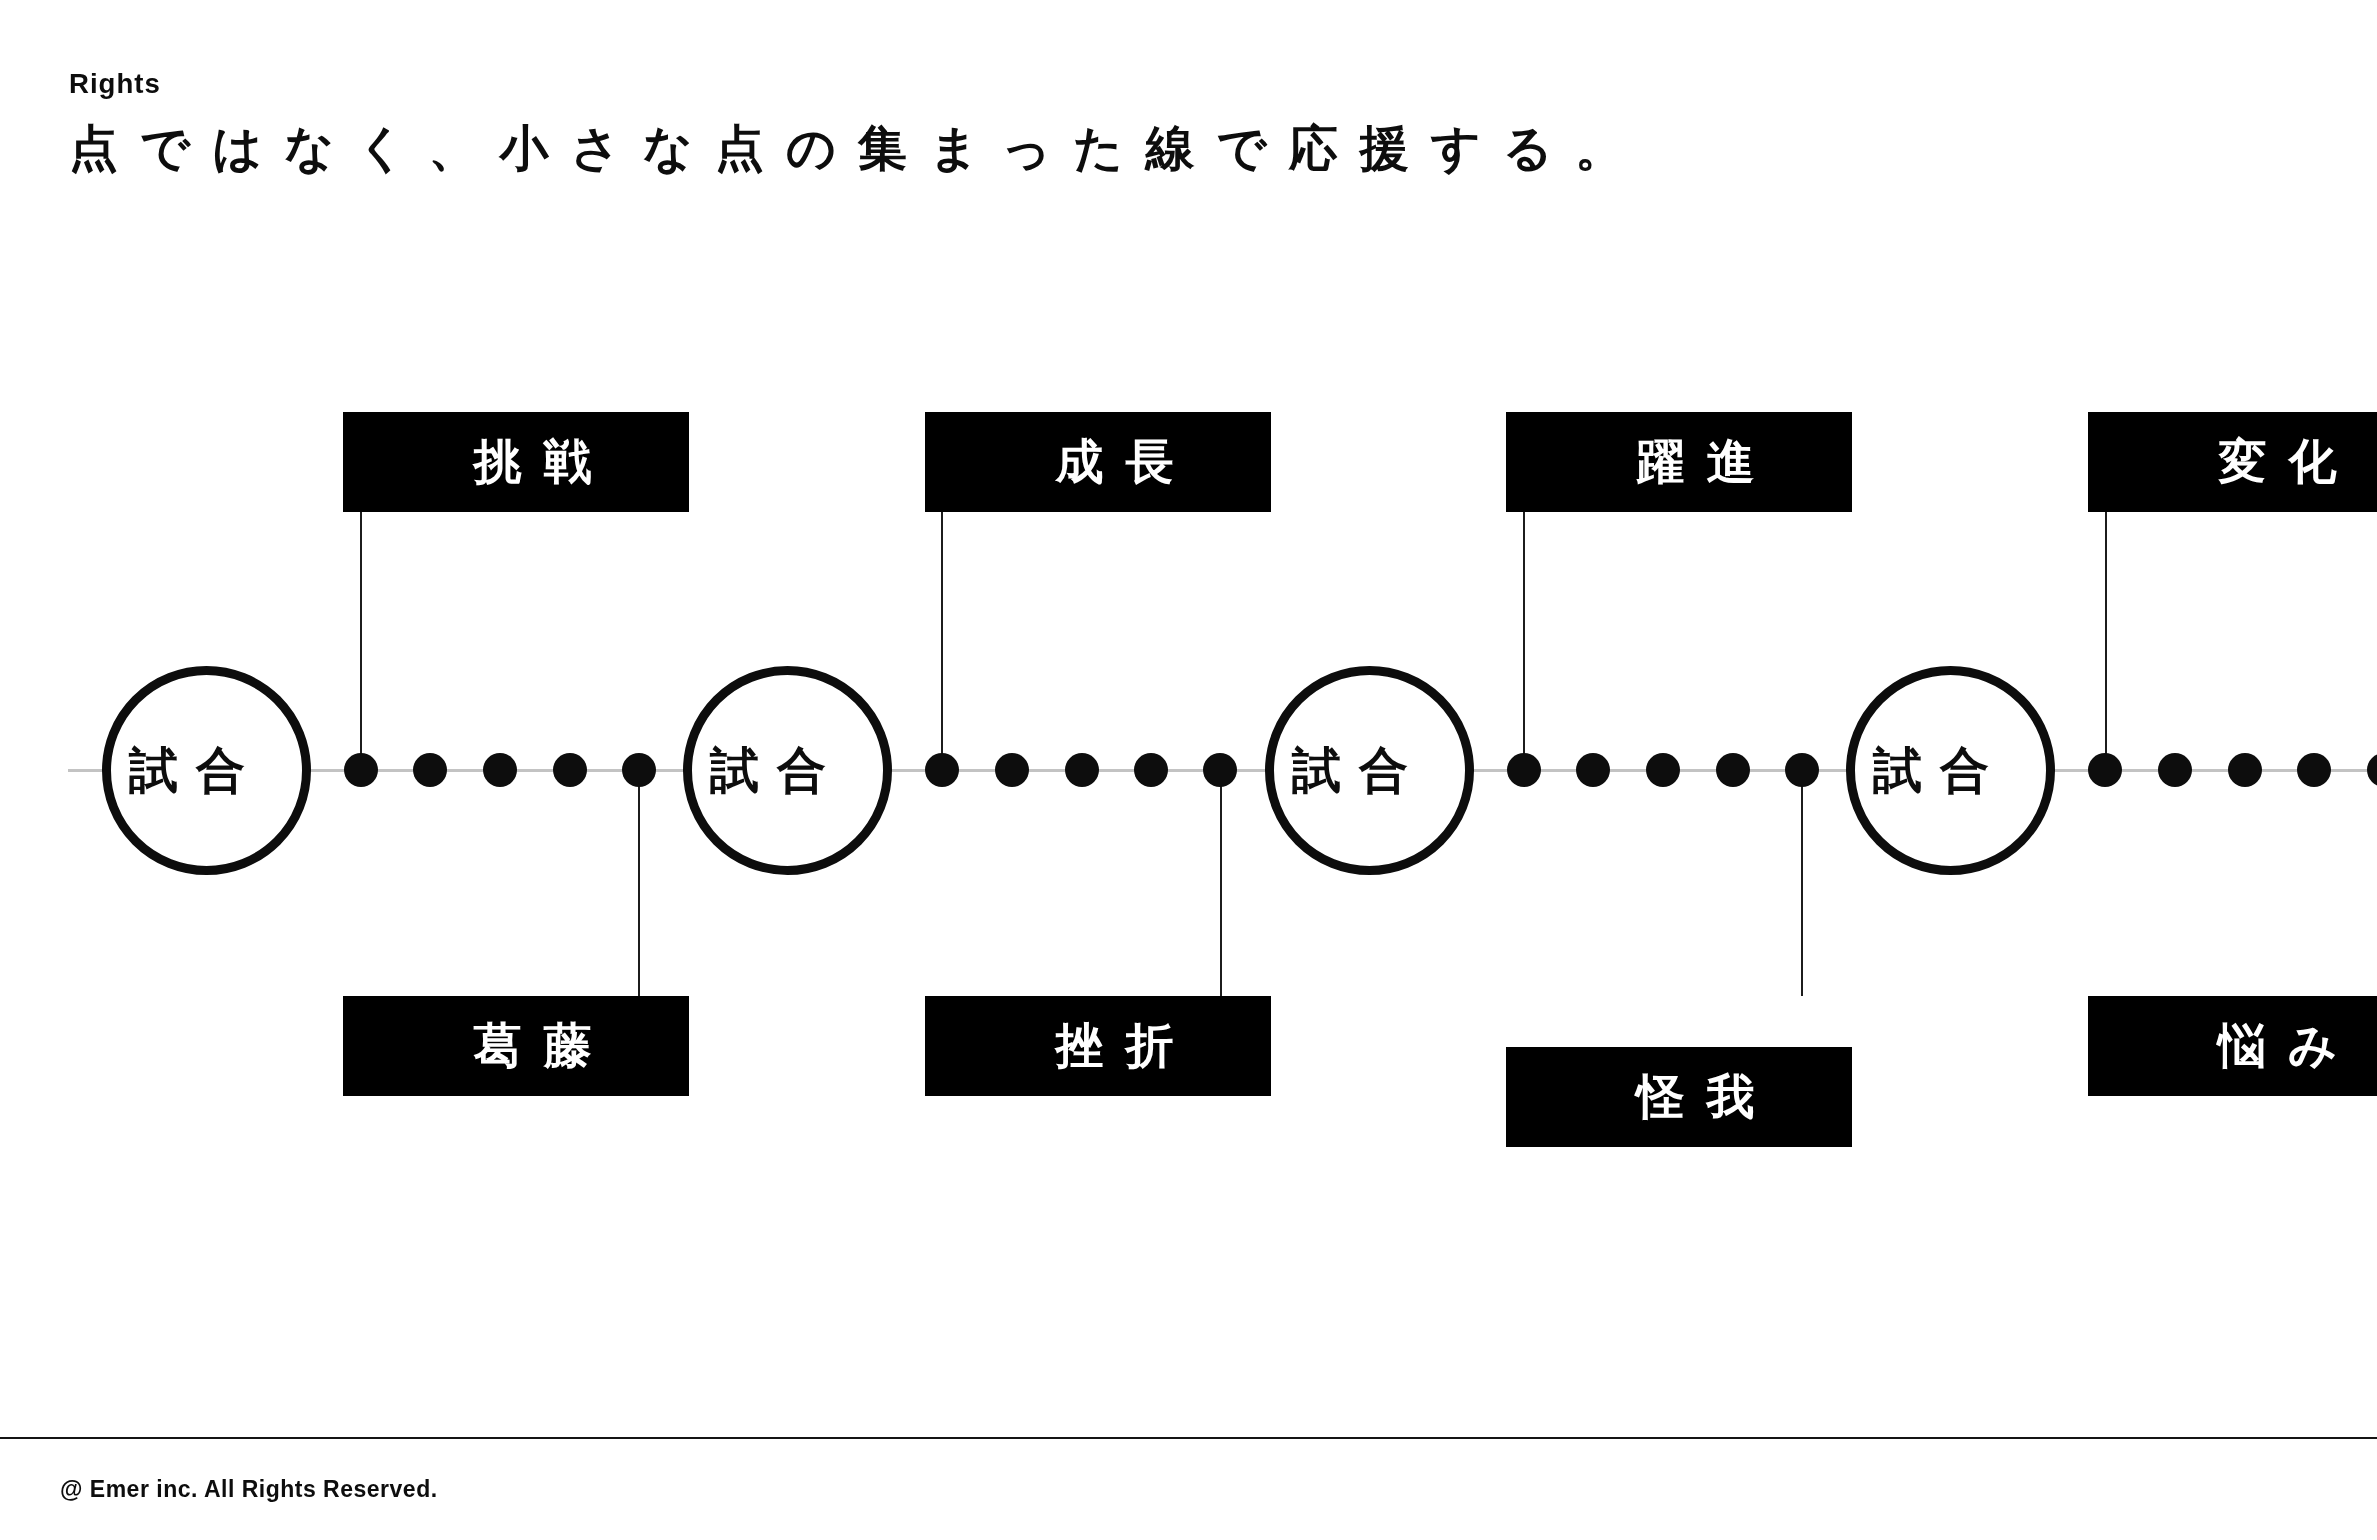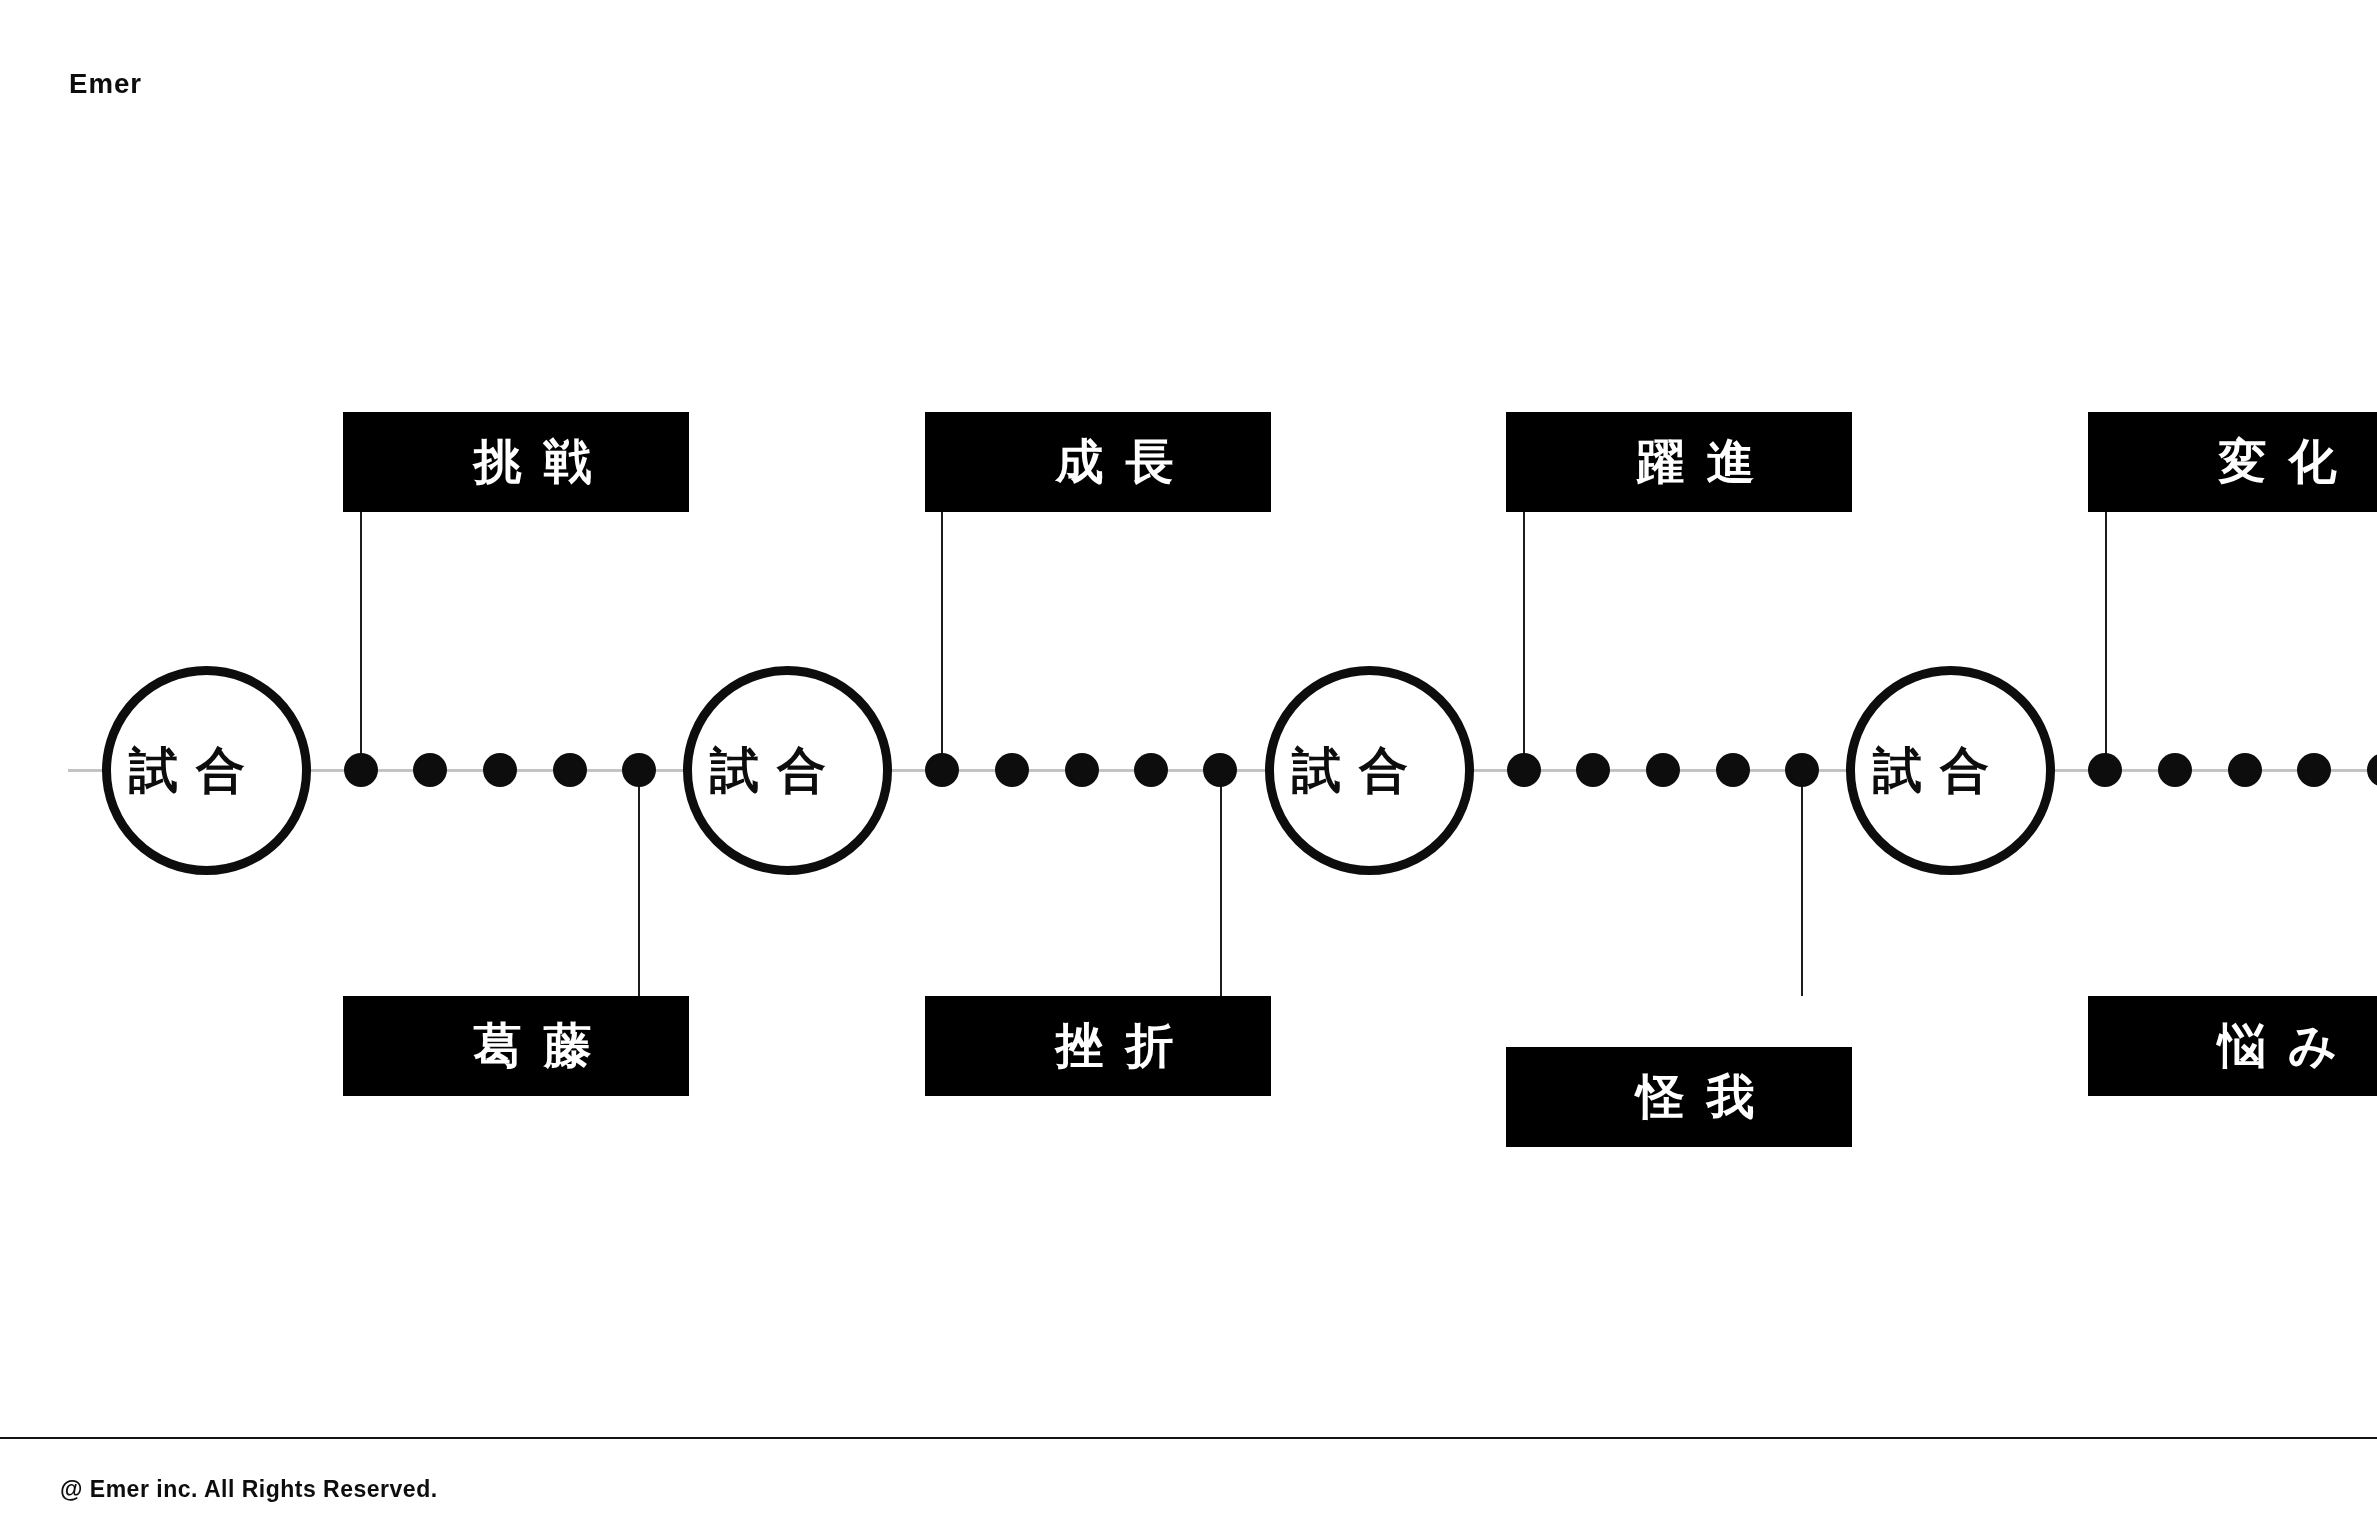--- a/index.html
+++ b/index.html
@@ -126,22 +126,23 @@
     letter-spacing: 0.5px;
     color: var(--ink, #0d0d0d);
     white-space: nowrap;
   }
 </style>
 </head>
 <body>
 
 <div id="canvas">
 
-  <div class="kicker">Emer</div>
-
+  <div class="kicker">Rights</div>
+
+  <h1 class="title">点ではなく、小さな点の集まった線で応援する。</h1>
 
   <div class="axis"></div>
 
   <div id="diagram">
       <div class="node" style="left: 102px; top: 666px;">
     <span class="node-label">試合</span>
   </div>
       <div class="node" style="left: 683px; top: 666px;">
     <span class="node-label">試合</span>
   </div>

